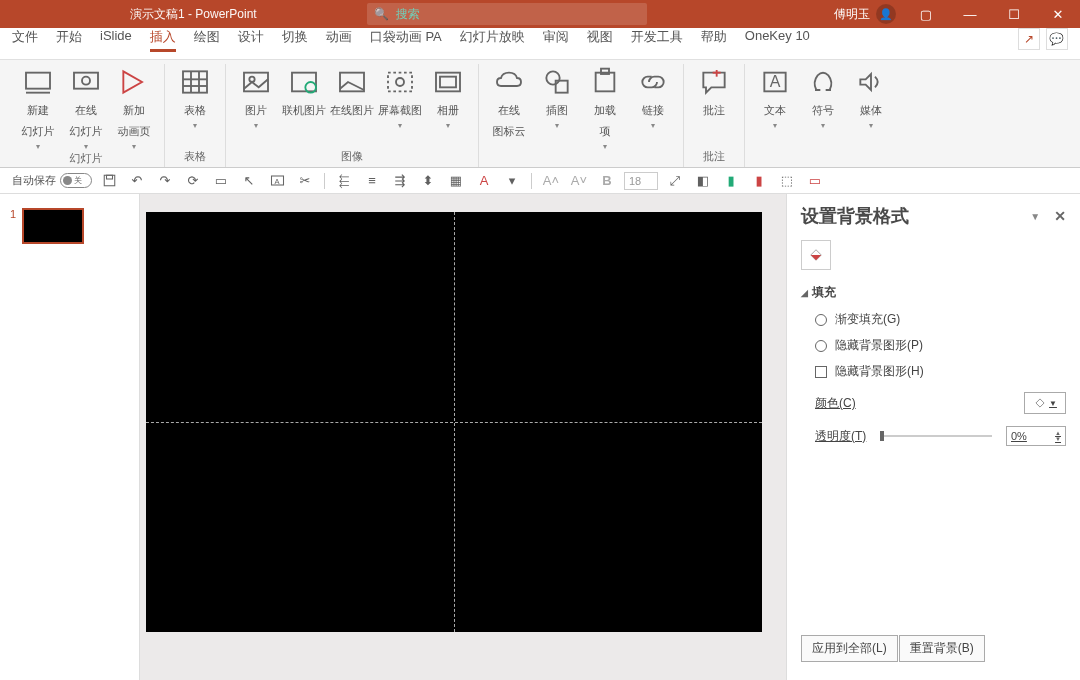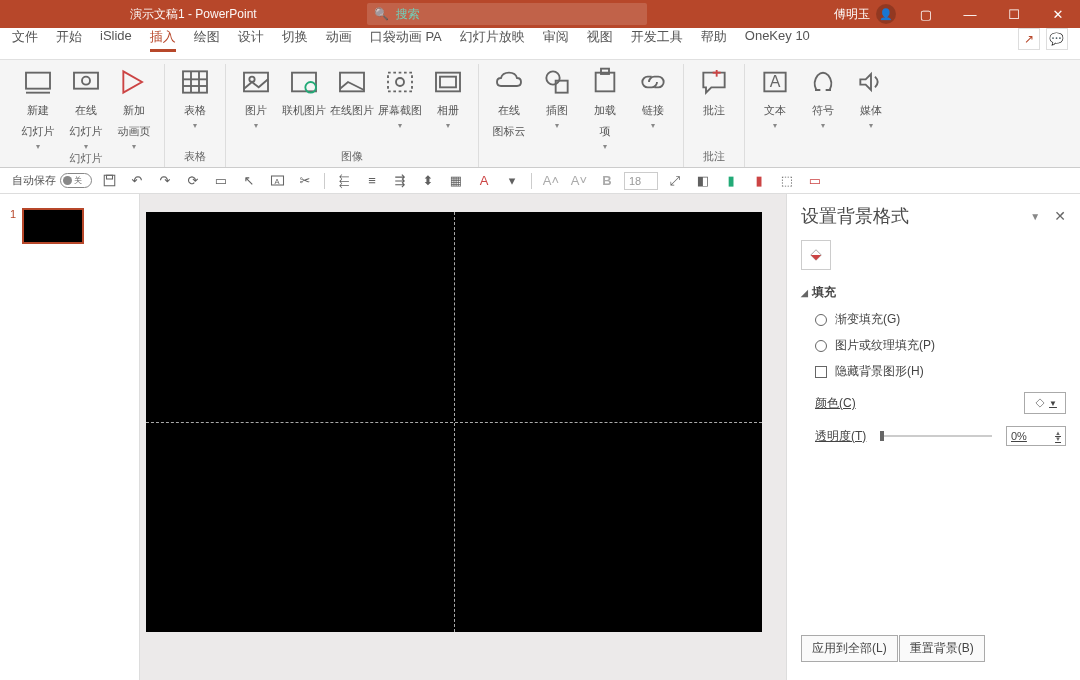--- a/index.html
+++ b/index.html
@@ -51,21 +51,21 @@
 .thumb-wrap { display: flex; align-items: flex-start; gap: 6px; }
 .thumb-num { font-size: 11px; color: #b7472a; }
 .thumb { width: 62px; height: 36px; background: #000; border: 2px solid #b7472a; }
 .canvas-area { flex: 1; background: #eceaea; position: relative; overflow: hidden; }
 .slide { position: absolute; left: 6px; top: 18px; width: 616px; height: 420px; background: #000; }
 .guide-v { position: absolute; left: 50%; top: 0; width: 0; height: 100%; border-left: 1px dashed #aaa; }
 .guide-h { position: absolute; top: 50%; left: 0; height: 0; width: 100%; border-top: 1px dashed #aaa; }
 
 
 .pane { width: 294px; background: #fff; border-left: 1px solid #ddd; padding: 10px 14px; position: relative; }
-.pane-title { color: #4a4a4a; font-size: 18px; font-weight: 400; margin-bottom: 12px; display: flex; align-items: center; }
+.pane-title { color: #4a4a4a; font-size: 18px; font-weight: 700; margin-bottom: 12px; display: flex; align-items: center; }
 .pane-title .dd2 { margin-left: auto; color: #888; font-size: 10px; }
 .pane-title .close { margin-left: 14px; color: #666; font-size: 14px; }
 .fill-icon { width: 30px; height: 30px; border: 1px solid #ccc; display: flex; align-items: center; justify-content: center; margin-bottom: 14px; }
 .fill-icon svg { width: 18px; height: 18px; }
 .section-head { display: flex; align-items: center; gap: 4px; font-size: 12px; color: #444; font-weight: 600; margin-bottom: 10px; }
 .section-head .tri { font-size: 9px; color: #666; }
 .radio-row { display: flex; align-items: center; gap: 8px; margin: 9px 0 9px 14px; font-size: 12px; color: #444; }
 .radio { width: 12px; height: 12px; border: 1px solid #666; border-radius: 50%; display: inline-flex; align-items: center; justify-content: center; }
 .radio.checked::after { content: ''; width: 6px; height: 6px; background: #444; border-radius: 50%; }
 .check { width: 12px; height: 12px; border: 1px solid #666; display: inline-block; }
@@ -402,21 +402,21 @@
     <div class="section-head">
       <span class="tri">◢</span>
       <span>填充</span>
     </div>
     <div class="radio-row">
         <span class="radio"></span>
         <span>渐变填充(G)</span>
       </div>
     <div class="radio-row">
         <span class="radio"></span>
-        <span>图片或纹理填充(P)</span>
+        <span>隐藏背景图形(P)</span>
       </div>
     <div class="radio-row">
         <span class="check"></span>
         <span>隐藏背景图形(H)</span>
       </div>
 
     <div class="prop-row">
       <span>颜色(C)</span>
       <div class="color-pick">
         <svg width="14" height="14" viewBox="0 0 24 24">

